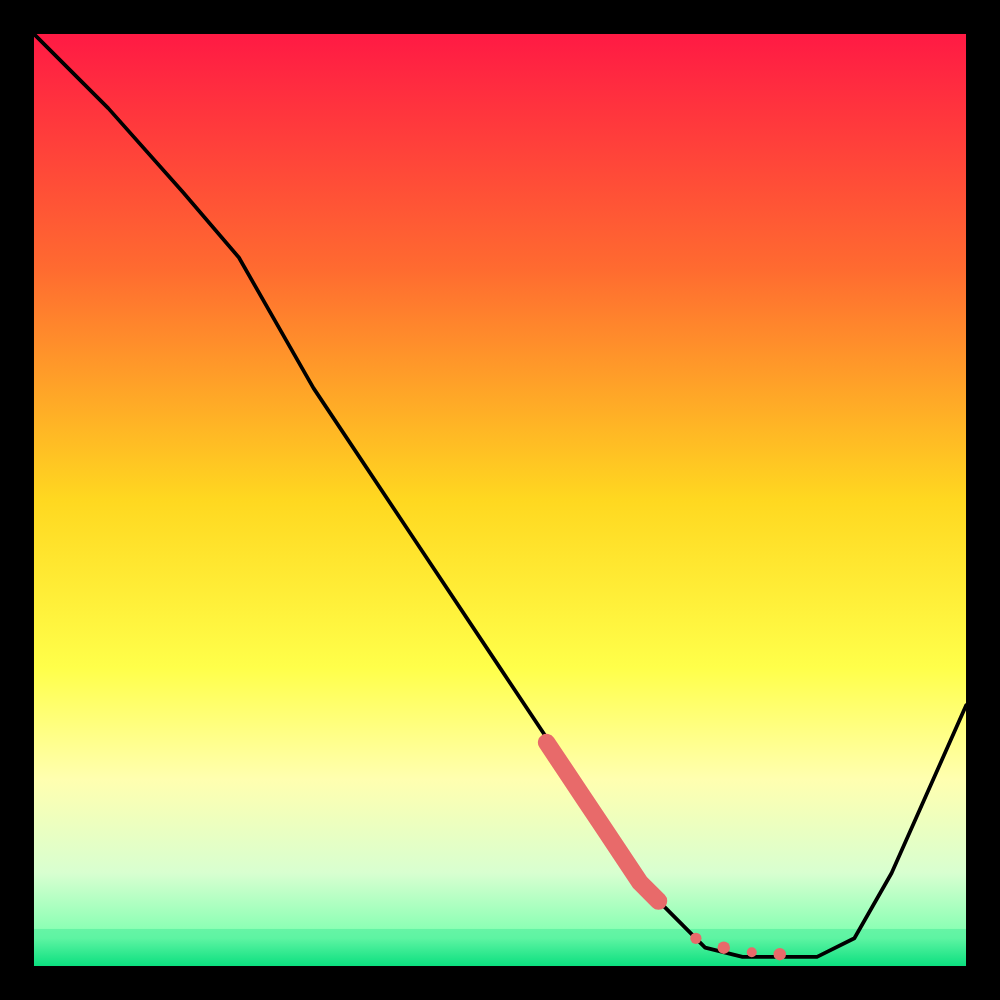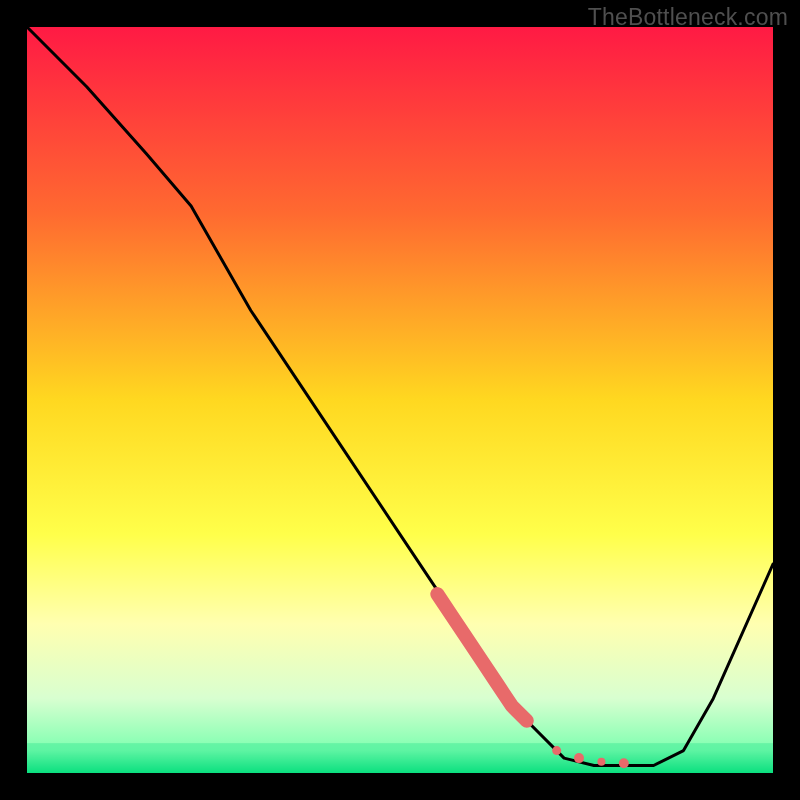--- a/index.html
+++ b/index.html
@@ -36,21 +36,20 @@
   }
   svg {
     display: block;
   }
 </style>
 </head>
 <body>
 
 <div class="outer">
 
-  <div class="watermark">TheBottleneck.com</div>
 
   <div class="plot-area">
     <svg id="chart-svg" width="746" height="746" viewBox="0 0 746 746">
       <defs>
         <linearGradient id="bg-grad" x1="0" y1="0" x2="0" y2="1">
             <stop offset="0%" stop-color="#ff1a44"></stop>
             <stop offset="25%" stop-color="#ff6a30"></stop>
             <stop offset="50%" stop-color="#ffd820"></stop>
             <stop offset="68%" stop-color="#ffff4a"></stop>
             <stop offset="80%" stop-color="#ffffb0"></stop>

